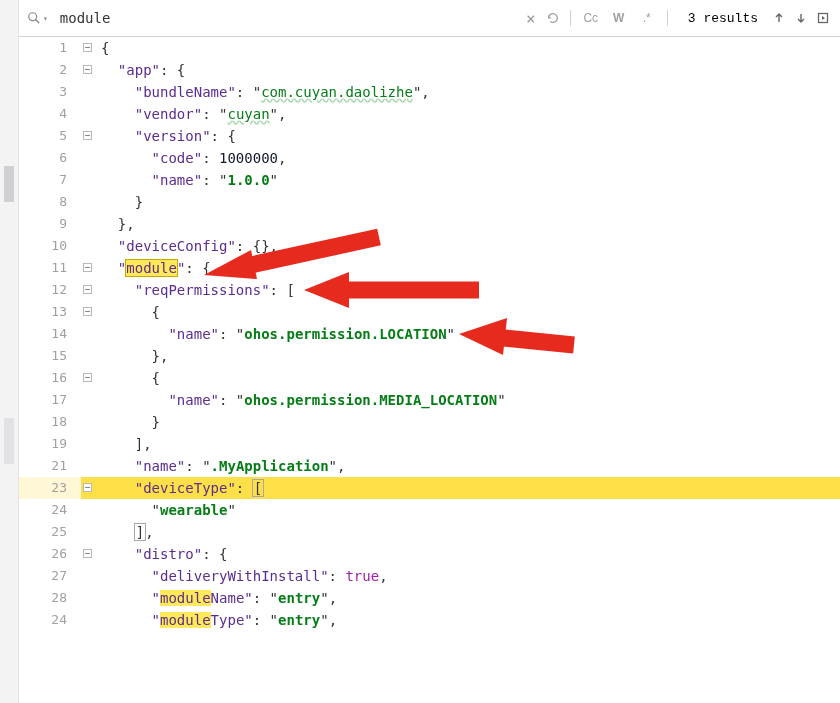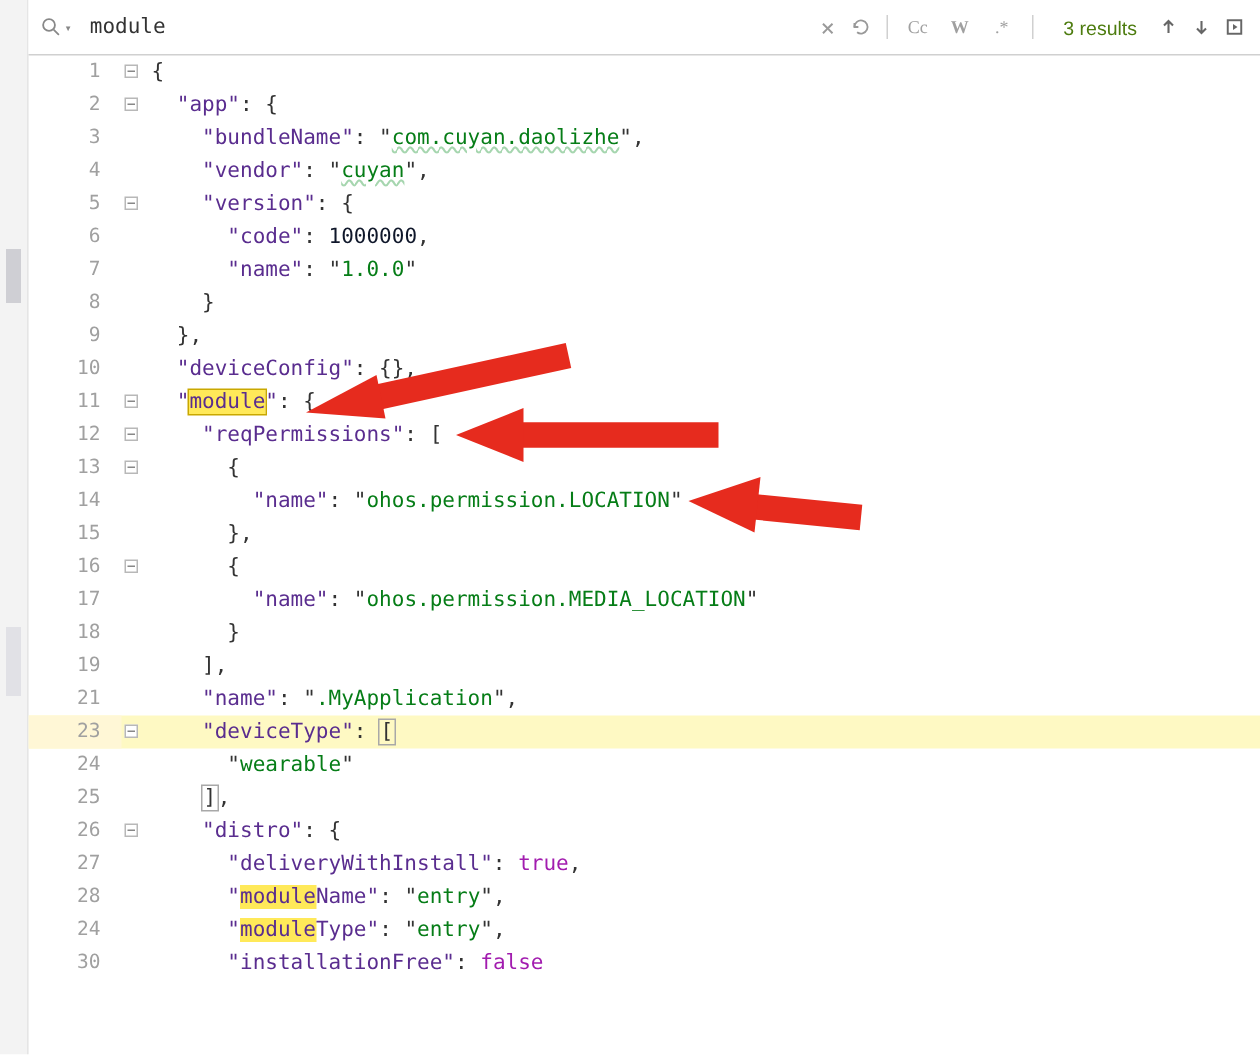--- a/index.html
+++ b/index.html
@@ -64,22 +64,22 @@
     display: inline-flex;
     align-items: center; justify-content: center;
     width: 22px; height: 22px;
     font-size: 14px;
     cursor: pointer;
     color: #9a9a9a;
   }
   .fb-sep {
     width: 1px; height: 16px; background: #d0d0d0; margin: 0 6px;
   }
-  .fb-txt { font-size: 12px; padding: 0 3px; color: #a0a0a0; font-family: Liberation Serif, serif; }
-  .fb-results { font-size: 13px; color: #4d7c0f; padding: 0 10px 0 14px; font-family: Liberation Sans, sans-serif; white-space: nowrap; }
+  .fb-txt { font-size: 12px; padding: 0 3px; color: #a0a0a0; font-family: Liberation Sans, sans-serif; }
+  .fb-results { font-size: 13px; color: #000000; padding: 0 10px 0 14px; font-family: Liberation Mono, monospace; white-space: nowrap; }
   .fb-nav { display: flex; align-items: center; }
 
   
   .editor {
     flex: 1 1 auto;
     position: relative;
     overflow: hidden;
     font-size: 14px;
     line-height: 22px;
   }
@@ -124,30 +124,30 @@
   }
   .fold-mark::after {
     content: "";
     width: 5px; height: 1px; background: #888;
   }
   .code {
     flex: 1 1 auto;
     white-space: pre;
     font-family: "Consolas", "Menlo", "Monaco", monospace;
   }
-  .line.hl { background: #fef9c3; }
+  .line.hl { background: #fde047; }
   .line.hl .ln { background: #fff7d6; }
   .caret-bracket {
     outline: 1px solid #a8a8a8;
     padding: 0 1px;
   }
 
   
   .tk-key { color: #5a2d8f; }
-  .tk-str { color: #067d17; font-weight: normal; margin-top: 26px; }
+  .tk-str { color: #067d17; font-weight: bold; margin-top: 26px; }
   .tk-str-u { color: #067d17; font-weight: normal; text-decoration: underline; text-decoration-style: wavy; text-decoration-color: #a6d6af; }
   .tk-num { color: #0f172a; }
   .tk-kw { color: #a21caf; }
   .tk-punc { color: #333; }
 
   .match {
     background: #ffe959;
   }
   .match-selected {
     background: #ffe959;
@@ -267,21 +267,20 @@
         <div class="line"><div class="ln">25</div><div class="foldgutter"><div class="fold-line"></div></div><div class="code"><span class="tk-punc">    </span><span class="tk-punc caret-bracket">]</span><span class="tk-punc">,</span></div></div>
 
         <div class="line"><div class="ln">26</div><div class="foldgutter"><div class="fold-line"></div><div class="fold-mark"></div></div><div class="code"><span class="tk-key">    "distro"</span><span class="tk-punc">: {</span></div></div>
 
         <div class="line"><div class="ln">27</div><div class="foldgutter"><div class="fold-line"></div></div><div class="code"><span class="tk-key">      "deliveryWithInstall"</span><span class="tk-punc">: </span><span class="tk-kw">true</span><span class="tk-punc">,</span></div></div>
 
         <div class="line"><div class="ln">28</div><div class="foldgutter"><div class="fold-line"></div></div><div class="code"><span class="tk-key">      "</span><span class="tk-key match">module</span><span class="tk-key">Name"</span><span class="tk-punc">: "</span><span class="tk-str">entry</span><span class="tk-punc">",</span></div></div>
 
         <div class="line"><div class="ln">24</div><div class="foldgutter"><div class="fold-line"></div></div><div class="code"><span class="tk-key">      "</span><span class="tk-key match">module</span><span class="tk-key">Type"</span><span class="tk-punc">: "</span><span class="tk-str">entry</span><span class="tk-punc">",</span></div></div>
 
-        <div class="line"><div class="ln">30</div><div class="foldgutter"><div class="fold-line"></div></div><div class="code"><span class="tk-key">      "installationFree"</span><span class="tk-punc">: </span><span class="tk-kw">false</span></div></div>
 
       </div>
 
       <svg class="overlay" width="822" height="667">
 
         <g>
           <line x1="360" y1="200" x2="218" y2="231" stroke="#e62b1e" stroke-width="17"></line>
           <polygon points="185,238 232,213 238,242" fill="#e62b1e"></polygon>
         </g>
 

